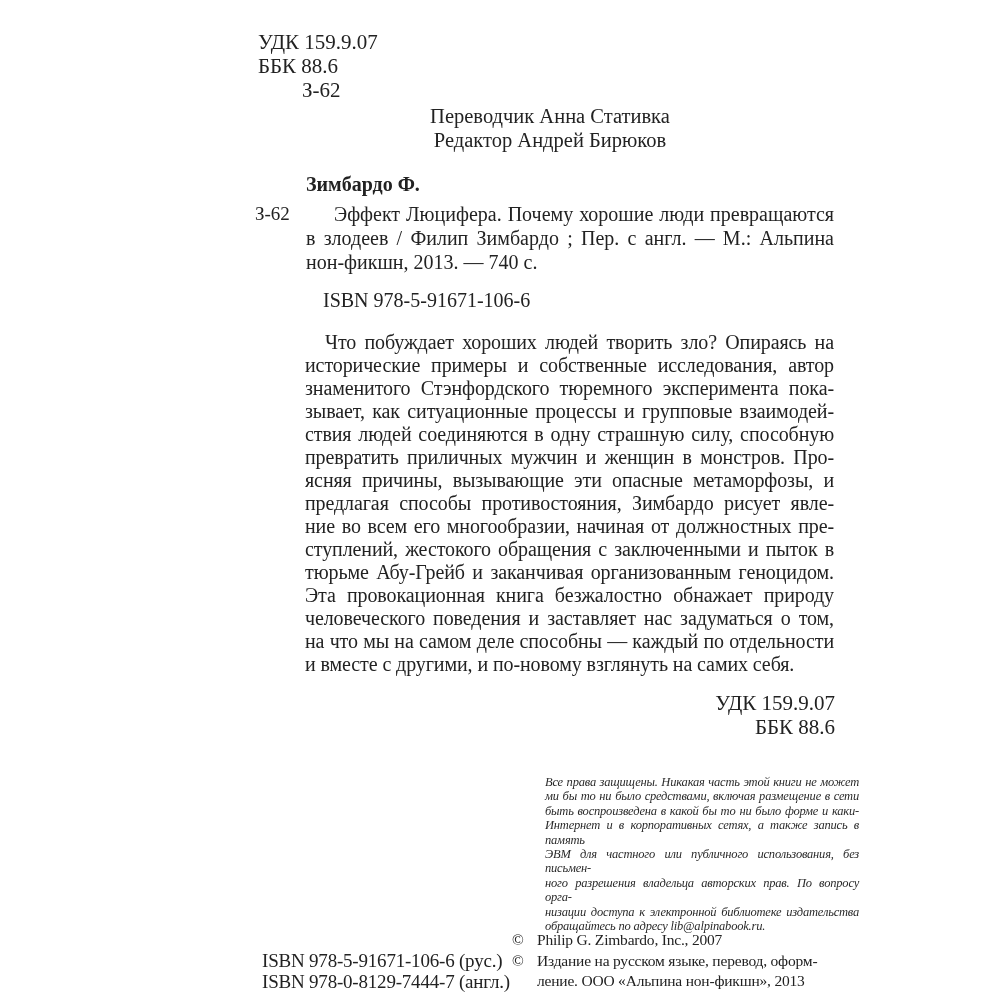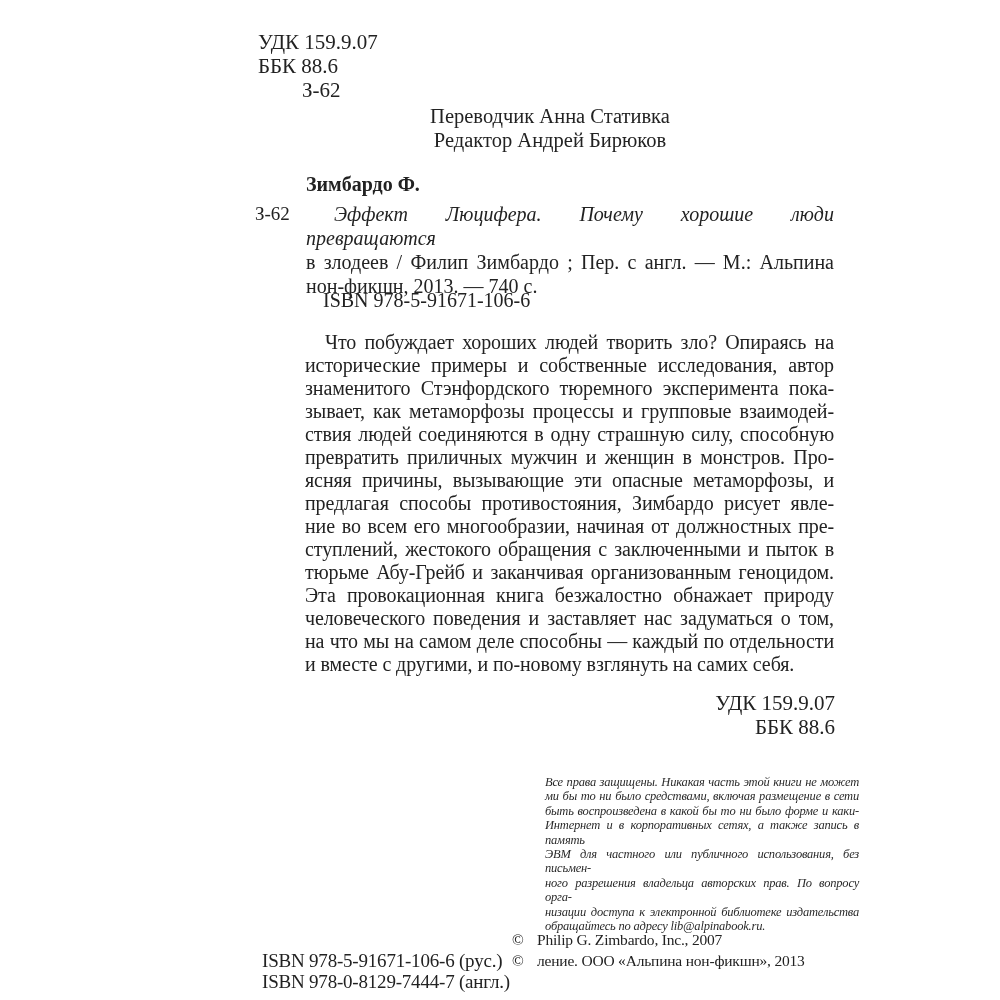--- a/index.html
+++ b/index.html
@@ -33,21 +33,21 @@
     font-size: 20px; font-weight: bold;
   }
   #catalog-sign {
     position: absolute; left: 255px; top: 203px;
     font-size: 19px;
   }
   #catalog-desc {
     position: absolute; left: 306px; top: 202px; width: 528px;
     font-size: 20px; line-height: 24px;
   }
-  #catalog-desc div.first { text-indent: 28px; font-style: italic; }
+  #catalog-desc div.first { text-indent: 28px; }
 
   #isbn-line {
     position: absolute; left: 323px; top: 289px;
     font-size: 20px;
   }
 
   
   #annotation {
     position: absolute; left: 305px; top: 331px; width: 529px;
     font-size: 20px; line-height: 23px; letter-spacing: -0.1px;
@@ -110,21 +110,21 @@
       <div>в злодеев / Филип Зимбардо ; Пер. с англ. — М.: Альпина</div>
       <div class="last">нон-фикшн, 2013. — 740 с.</div>
     </div>
 
   <div id="isbn-line">ISBN 978-5-91671-106-6</div>
 
   <div id="annotation" class="jlines">
       <div class="first">Что побуждает хороших людей творить зло? Опираясь на</div>
       <div>исторические примеры и собственные исследования, автор</div>
       <div>знаменитого Стэнфордского тюремного эксперимента пока-</div>
-      <div>зывает, как метаморфозы процессы и групповые взаимодей-</div>
+      <div>зывает, как ситуационные процессы и групповые взаимодей-</div>
       <div>ствия людей соединяются в одну страшную силу, способную</div>
       <div>превратить приличных мужчин и женщин в монстров. Про-</div>
       <div>ясняя причины, вызывающие эти опасные метаморфозы, и</div>
       <div>предлагая способы противостояния, Зимбардо рисует явле-</div>
       <div>ние во всем его многообразии, начиная от должностных пре-</div>
       <div>ступлений, жестокого обращения с заключенными и пыток в</div>
       <div>тюрьме Абу-Грейб и заканчивая организованным геноцидом.</div>
       <div>Эта провокационная книга безжалостно обнажает природу</div>
       <div>человеческого поведения и заставляет нас задуматься о том,</div>
       <div>на что мы на самом деле способны — каждый по отдельности</div>
@@ -152,17 +152,18 @@
     <div>ISBN 978-0-8129-7444-7 (англ.)</div>
   </div>
 
   <div id="copyright-block">
     <div class="centry">
       <span class="csym">©</span>
       <div>Philip G. Zimbardo, Inc., 2007</div>
     </div>
     <div class="centry">
       <span class="csym">©</span>
+      <div>Издание на русском языке, перевод, оформ-</div>
       <div>ление. ООО «Альпина нон-фикшн», 2013</div>
     </div>
   </div>
 
 </div>
 
 </body></html>

